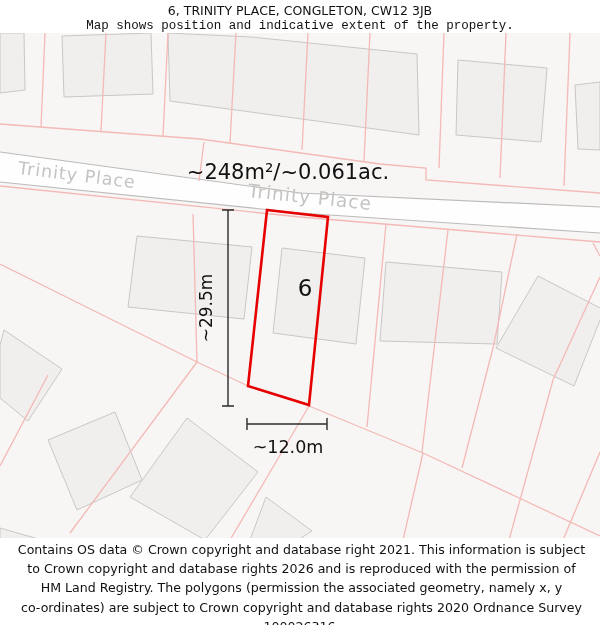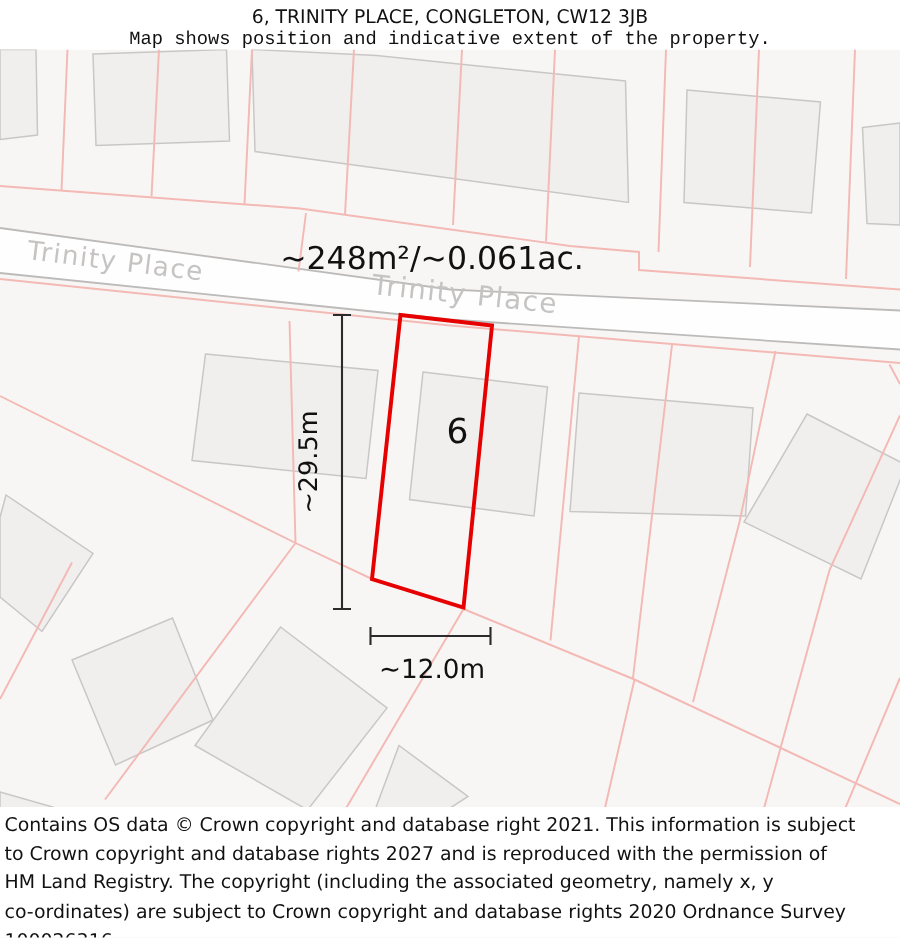--- a/index.html
+++ b/index.html
@@ -17,21 +17,21 @@
   .roadfill{fill:#fefefe;stroke:none;}
   .roadedge{fill:none;stroke:var(--road_edge);stroke-width:1.2;}
   .red{fill:none;stroke:var(--plot_outline);stroke-width:2.6;stroke-linejoin:miter;}
   .dim{stroke:#2b2b2b;stroke-width:1.4;fill:none;}
   .maptext{fill:#111;}
   .street{fill:var(--street_text);letter-spacing:1px;}
   .ftr{
     position:absolute;top:540px;left:3px;right:0;font-size:12.6px;line-height:19.2px;
     color:#111;
   }
-  .ftr div{white-space:nowrap;}
+  .ftr div{white-space:nowrap;text-align:center;}
 </style>
 </head>
 <body>
 
 <div class="hdr" id="hdr-title">6, TRINITY PLACE, CONGLETON, CW12 3JB</div>
 <div class="hdr" id="hdr-sub">Map shows position and indicative extent of the property.</div>
 
 <svg id="map" width="600" height="625" viewBox="0 0 600 625">
   <defs>
     <clipPath id="mapclip">
@@ -103,17 +103,17 @@
     <text class="street" x="310" y="197" font-size="18.5" text-anchor="middle" dominant-baseline="central" transform="rotate(6 310 197)">Trinity Place</text>
     <text class="maptext" x="288" y="172" font-size="21" text-anchor="middle" dominant-baseline="central">~248m²/~0.061ac.</text>
     <text class="maptext" x="305" y="288" font-size="23" text-anchor="middle" dominant-baseline="central">6</text>
     <text class="maptext" x="206" y="308" font-size="17" text-anchor="middle" dominant-baseline="central" transform="rotate(-90 206 308)">~29.5m</text>
     <text class="maptext" x="288" y="447" font-size="17.5" text-anchor="middle" dominant-baseline="central">~12.0m</text>
   </g>
 </svg>
 
 <div class="ftr">
   <div>Contains OS data © Crown copyright and database right 2021. This information is subject</div>
-  <div>to Crown copyright and database rights 2027 and is reproduced with the permission of</div>
-  <div>HM Land Registry. The copyright (including the associated geometry, namely x, y</div>
+  <div>to Crown copyright and database rights 2026 and is reproduced with the permission of</div>
+  <div>HM Land Registry. The polygons (permission the associated geometry, namely x, y</div>
   <div>co-ordinates) are subject to Crown copyright and database rights 2020 Ordnance Survey</div>
   <div>100026316.</div>
 </div>
 
 </body></html>

